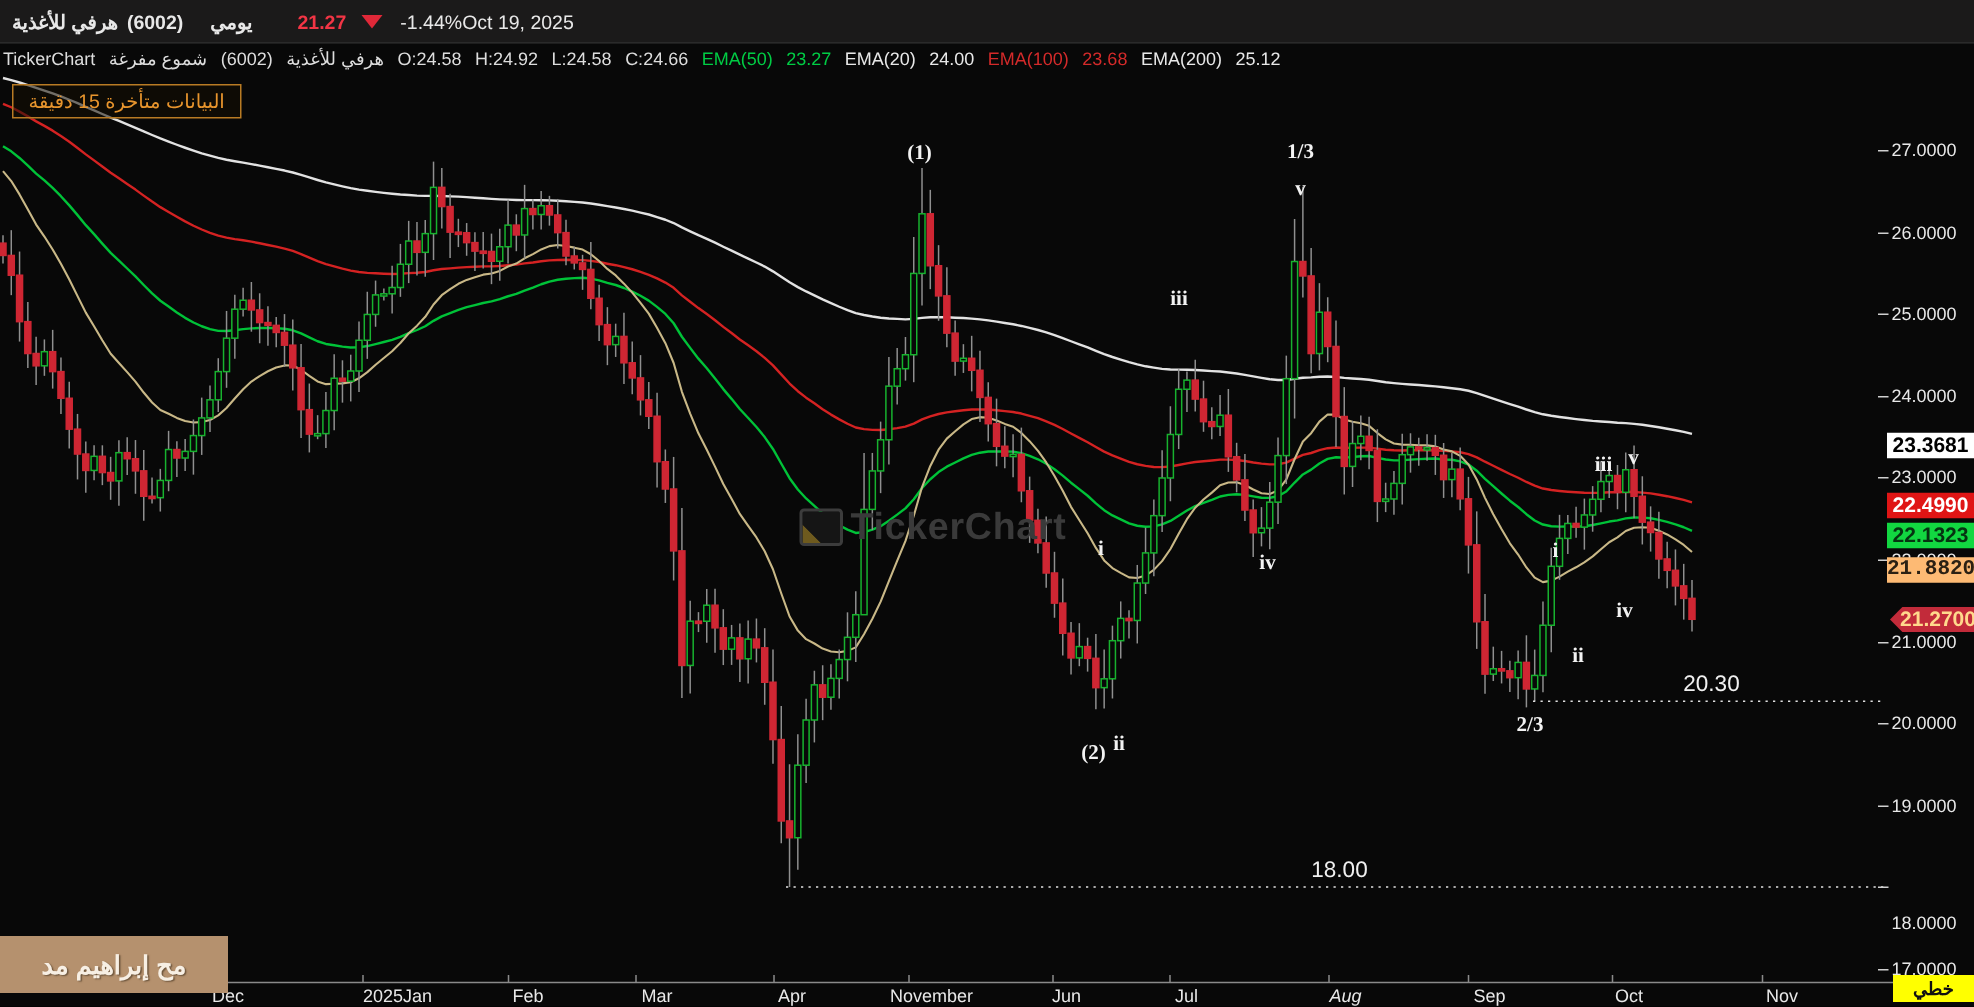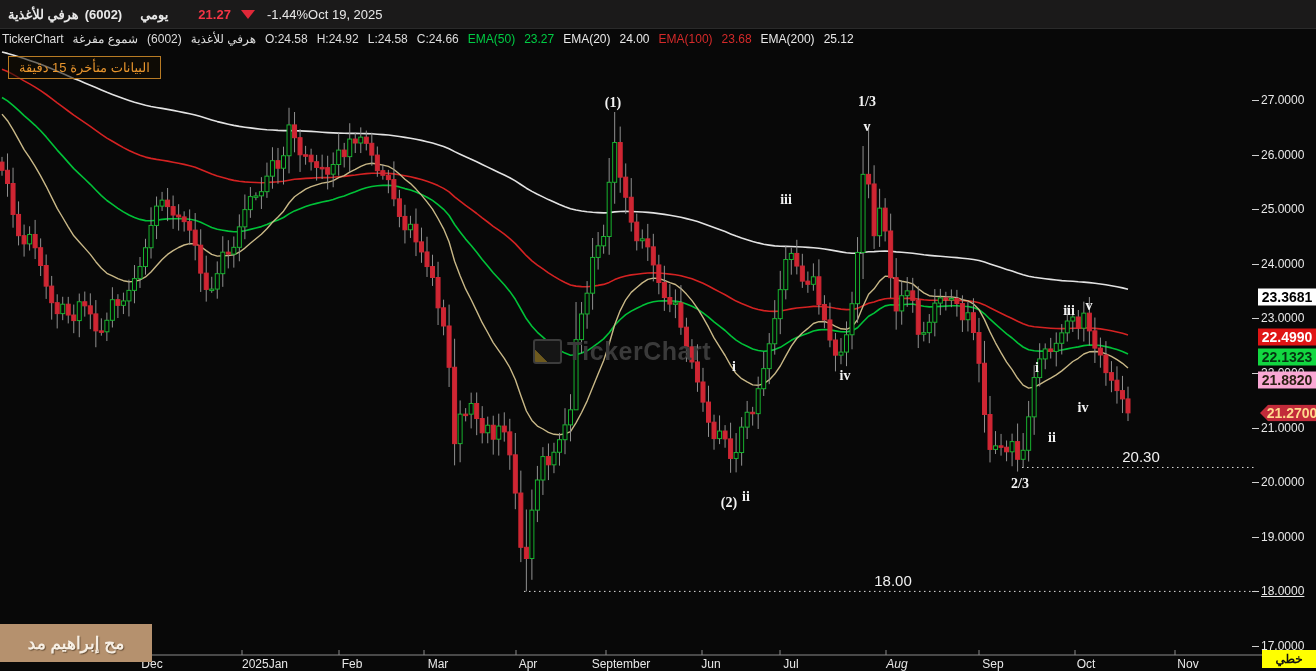--- a/index.html
+++ b/index.html
@@ -531,31 +531,31 @@
       <div class="ylab" style="top: 318.4px;">23.0000</div>
       <div class="ydash" style="top: 373px;"></div>
       <div class="ylab" style="top: 373px;">22.0000</div>
       <div class="ydash" style="top: 427.6px;"></div>
       <div class="ylab" style="top: 427.6px;">21.0000</div>
       <div class="ydash" style="top: 482.2px;"></div>
       <div class="ylab" style="top: 482.2px;">20.0000</div>
       <div class="ydash" style="top: 536.8px;"></div>
       <div class="ylab" style="top: 536.8px;">19.0000</div>
       <div class="ydash" style="top: 591.4px;"></div>
-      <div class="ylab" style="top: 591px; text-decoration: underline;">18.0000</div>
+      <div class="ylab" style="top: 615px;">18.0000</div>
       <div class="ydash" style="top: 646px;"></div>
       <div class="ylab" style="top: 646px;">17.0000</div>
     </div>
   <div id="xaxis-layer">
       <div class="xlab" style="left: 152px;">Dec</div>
       <div class="xlab" style="left: 265px;">2025Jan</div>
       <div class="xlab" style="left: 352px;">Feb</div>
       <div class="xlab" style="left: 438px;">Mar</div>
       <div class="xlab" style="left: 528px;">Apr</div>
-      <div class="xlab" style="left: 621px;">September</div>
+      <div class="xlab" style="left: 621px;">November</div>
       <div class="xlab" style="left: 711px;">Jun</div>
       <div class="xlab" style="left: 791px;">Jul</div>
       <div class="xlab" style="left: 897px; font-style: italic;">Aug</div>
       <div class="xlab" style="left: 993px;">Sep</div>
       <div class="xlab" style="left: 1086px; text-align: center;">Oct</div>
       <div class="xlab" style="left: 1188px;">Nov</div>
     </div>
   <div id="anno-layer">
       <div class="lvl-label" style="left: 893px; top: 580px;">18.00</div>
       <div class="lvl-label" style="left: 1141px; top: 456px;">20.30</div>
@@ -571,20 +571,20 @@
       <div class="anno" style="left: 1069px; top: 311px;">iii</div>
       <div class="anno" style="left: 1089px; top: 306px;">v</div>
       <div class="anno" style="left: 1037px; top: 368px;">i</div>
       <div class="anno" style="left: 1083px; top: 408px;">iv</div>
       <div class="anno" style="left: 1052px; top: 438px;">ii</div>
     </div>
   <div id="badge-layer">
       <div class="pbadge" style="top: 297px; background: rgb(255, 255, 255); color: rgb(0, 0, 0);">23.3681</div>
       <div class="pbadge" style="top: 337px; background: rgb(224, 21, 21); color: rgb(255, 255, 255);">22.4990</div>
       <div class="pbadge" style="top: 357px; background: rgb(18, 215, 65); color: rgb(6, 51, 17);">22.1323</div>
-      <div class="pbadge" style="top: 380px; background: #f9a8d4; color: rgb(43, 32, 19);">21.8820</div>
+      <div class="pbadge" style="top: 380px; background: #fdba74; color: rgb(43, 32, 19); font-family: Liberation Mono, monospace;">21.8820</div>
       <div class="pbadge arrow" style="top: 413px; background: rgb(194, 43, 58); color: rgb(255, 217, 140);">21.2700</div>
     </div>
 
   <div class="signature">مح إبراهيم مد</div>
 
   <div class="scalebadge">خطي</div>
 </div>
 
 </body></html>

